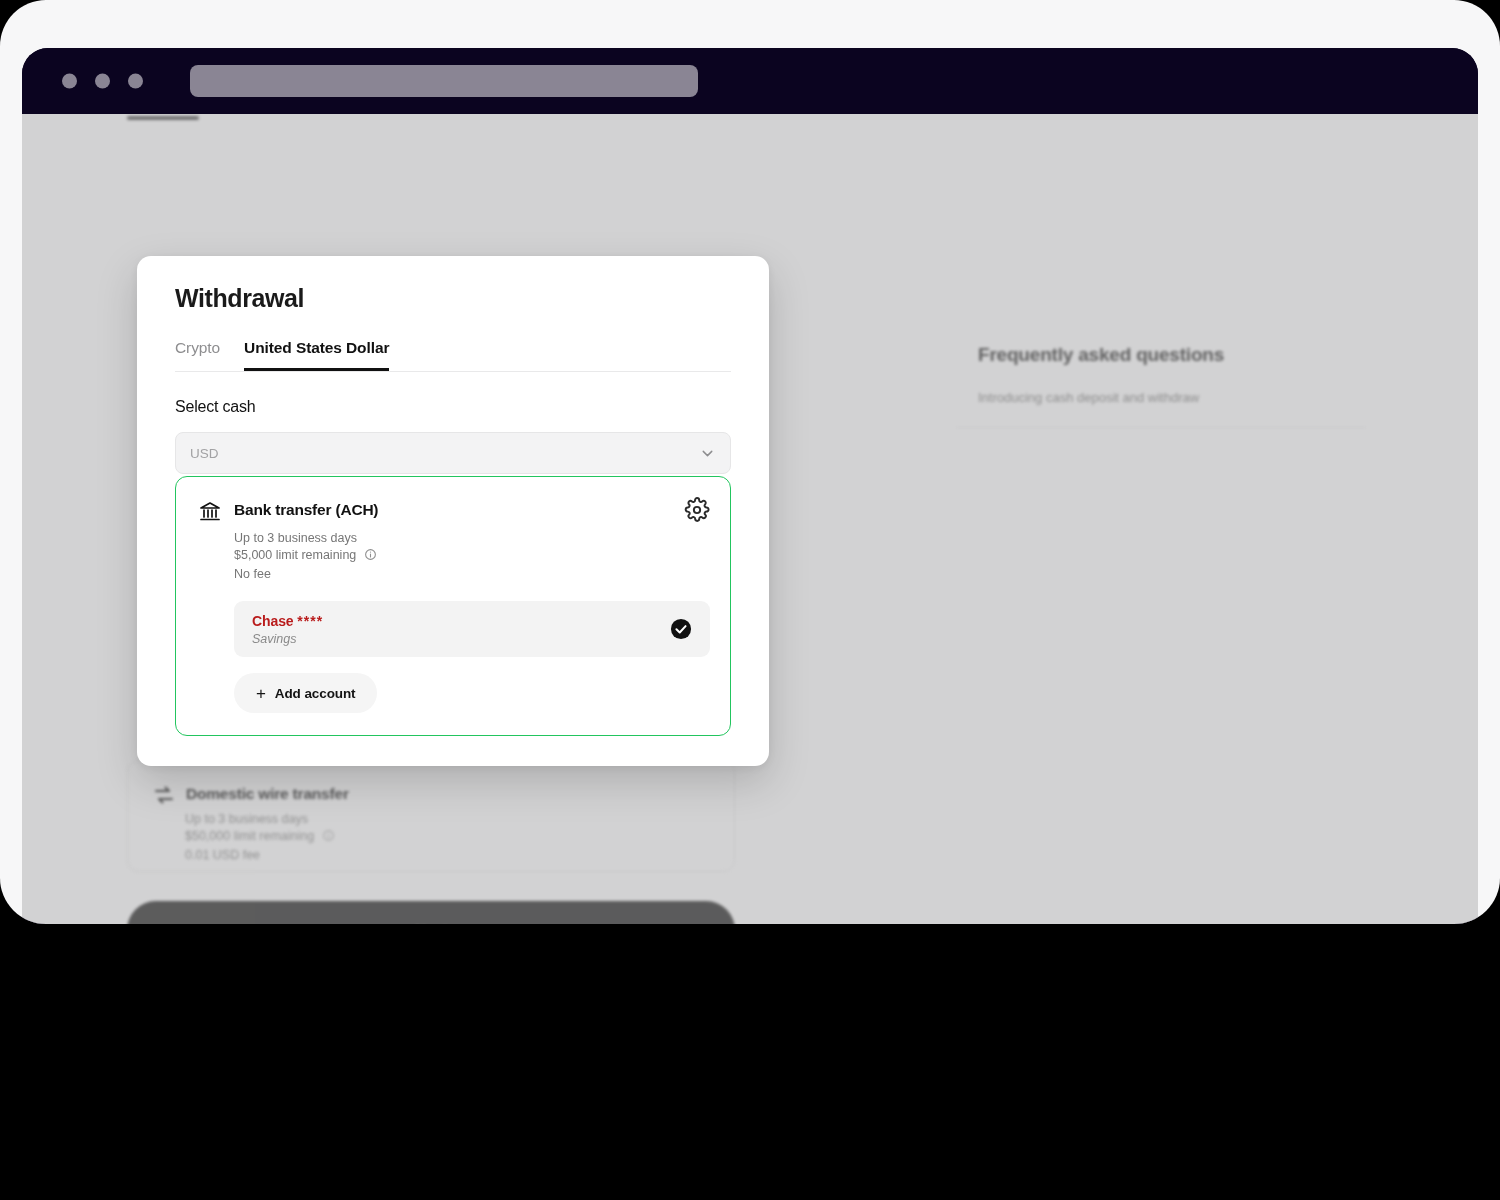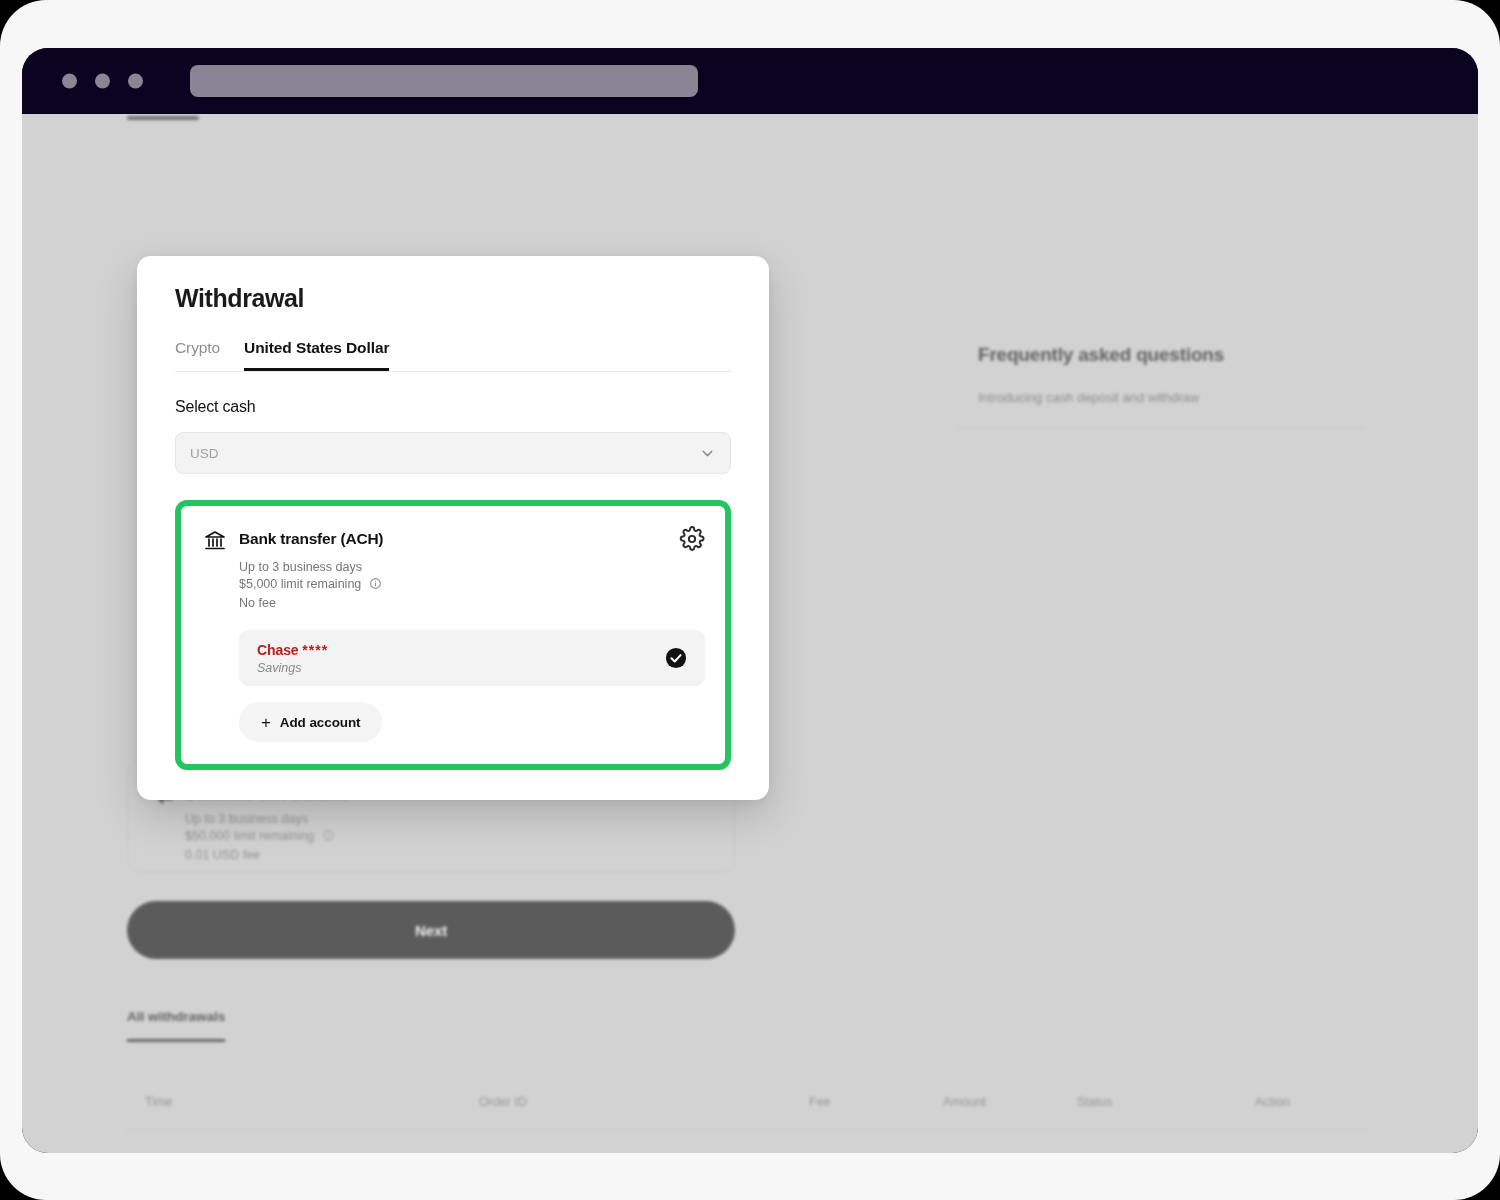--- a/index.html
+++ b/index.html
@@ -9,21 +9,21 @@
     height: 1200px;
     background: #000000;
     font-family: "Liberation Sans", sans-serif;
     overflow: hidden;
   }
 
   
   .device-frame {
     position: absolute;
     left: 0; top: 0;
-    width: 1500px; height: 1200px;
+    width: 1500px; height: 924px;
     background: #f7f7f8;
     border-radius: 46px;
     overflow: hidden;
   }
 
   
   .browser-window {
     position: absolute;
     left: 22px; top: 48px;
     width: 1456px; height: 1105px;
@@ -264,22 +264,22 @@
     color: #a2a2a4;
   }
   .chevron {
     position: absolute;
     right: 14px;
     color: #8d8d8f;
     display: flex;
   }
 
   .method-card {
-    margin-top: 26px;
-    border: 6px solid #22c55e;
+    margin-top: 2px;
+    border: 1px solid #22c55e;
     border-radius: 12px;
     padding: 22px 20px 22px 22px;
     position: relative;
   }
 
   .method-head {
     display: flex;
     align-items: flex-start;
     gap: 12px;
   }

